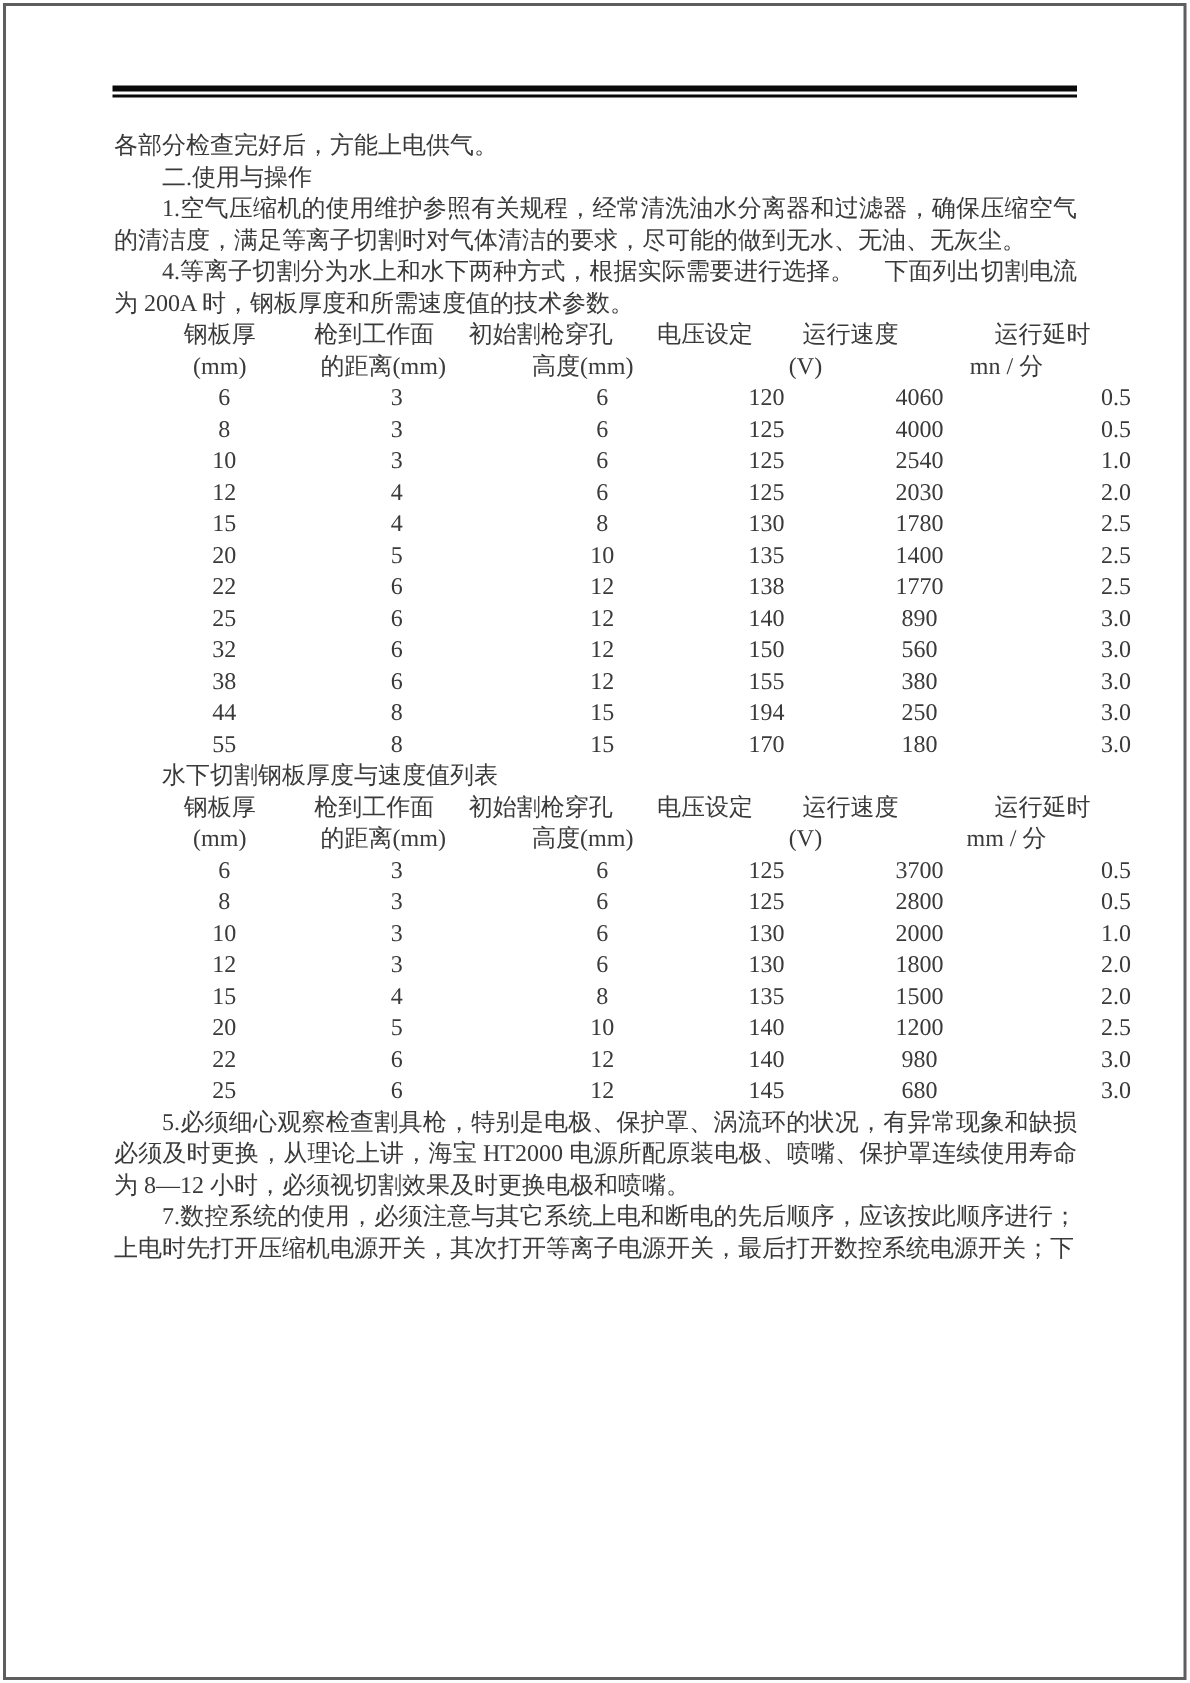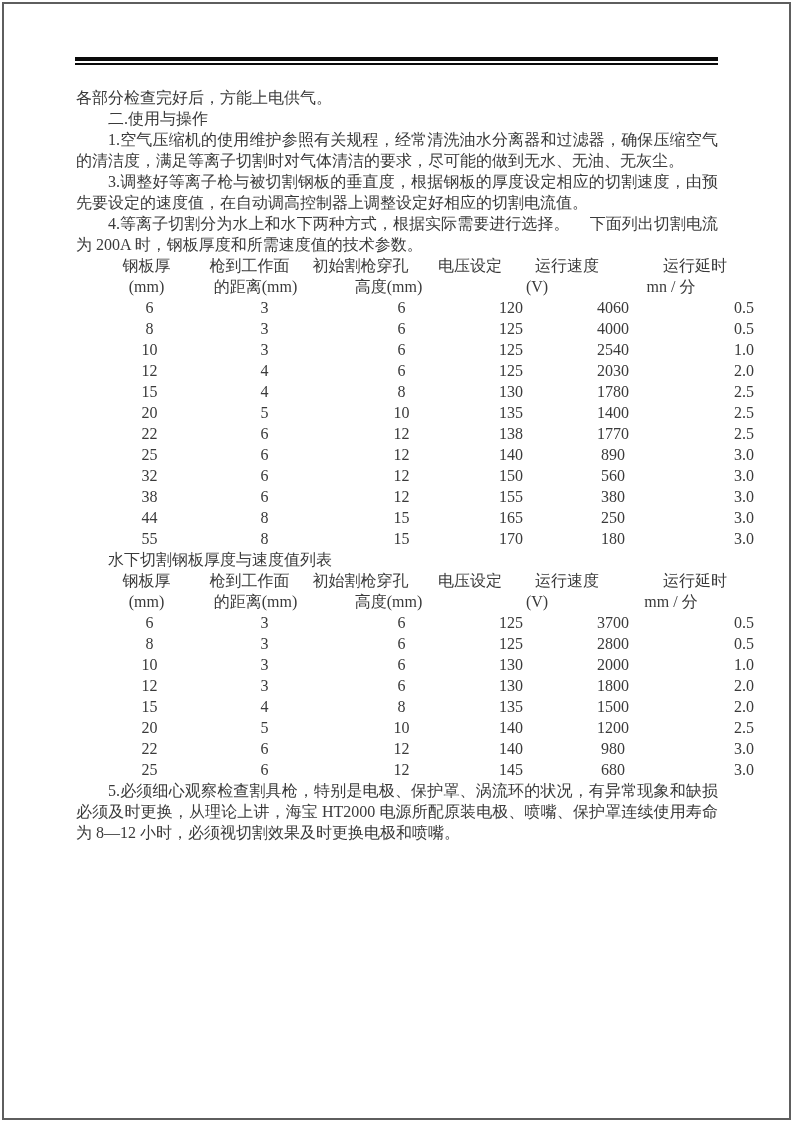--- a/index.html
+++ b/index.html
@@ -58,21 +58,20 @@
 
 <div class="page">
   <div class="frame"></div>
   <div class="header-rule"></div>
 
   <div class="content">
     <p class="noindent">各部分检查完好后，方能上电供气。</p>
     <p class="line-indent">二.使用与操作</p>
 
     <p class="para">1.空气压缩机的使用维护参照有关规程，经常清洗油水分离器和过滤器，确保压缩空气的清洁度，满足等离子切割时对气体清洁的要求，尽可能的做到无水、无油、无灰尘。</p>
-    <p class="para">3.调整好等离子枪与被切割钢板的垂直度，根据钢板的厚度设定相应的切割速度，由预先要设定的速度值，在自动调高控制器上调整设定好相应的切割电流值。</p>
     <p class="para">4.等离子切割分为水上和水下两种方式，根据实际需要进行选择。　 下面列出切割电流为 200A 时，钢板厚度和所需速度值的技术参数。</p>
 
     <div>
       <div class="tbl">
           <div class="trow">
             <div class="tcell c0" style="padding-left: 27px;">钢板厚</div>
             <div class="tcell c1" style="padding-left: 12px;">枪到工作面</div>
             <div class="tcell c2" style="padding-left: 10px;">初始割枪穿孔</div>
             <div class="tcell c3" style="padding-left: 16px;">电压设定</div>
             <div class="tcell c4" style="padding-left: 12px;">运行速度</div>
@@ -163,21 +162,21 @@
             <div class="tcell c1" style="padding-left: 24px;">6</div>
             <div class="tcell c2" style="padding-left: 36px;">12</div>
             <div class="tcell c3" style="padding-left: 16px;">155</div>
             <div class="tcell c4" style="padding-left: 17px;">380</div>
             <div class="tcell c5" style="padding-left: 16px;">3.0</div>
           </div>
           <div class="trow">
             <div class="tcell c0" style="padding-left: 30px;">44</div>
             <div class="tcell c1" style="padding-left: 24px;">8</div>
             <div class="tcell c2" style="padding-left: 36px;">15</div>
-            <div class="tcell c3" style="padding-left: 16px;">165</div>
+            <div class="tcell c3" style="padding-left: 16px;">194</div>
             <div class="tcell c4" style="padding-left: 17px;">250</div>
             <div class="tcell c5" style="padding-left: 16px;">3.0</div>
           </div>
           <div class="trow">
             <div class="tcell c0" style="padding-left: 30px;">55</div>
             <div class="tcell c1" style="padding-left: 24px;">8</div>
             <div class="tcell c2" style="padding-left: 36px;">15</div>
             <div class="tcell c3" style="padding-left: 16px;">170</div>
             <div class="tcell c4" style="padding-left: 17px;">180</div>
             <div class="tcell c5" style="padding-left: 16px;">3.0</div>
@@ -265,14 +264,15 @@
             <div class="tcell c1" style="padding-left: 24px;">6</div>
             <div class="tcell c2" style="padding-left: 36px;">12</div>
             <div class="tcell c3" style="padding-left: 16px;">145</div>
             <div class="tcell c4" style="padding-left: 17px;">680</div>
             <div class="tcell c5" style="padding-left: 16px;">3.0</div>
           </div>
         </div>
     </div>
 
     <p class="para">5.必须细心观察检查割具枪，特别是电极、保护罩、涡流环的状况，有异常现象和缺损必须及时更换，从理论上讲，海宝 HT2000 电源所配原装电极、喷嘴、保护罩连续使用寿命为 8—12 小时，必须视切割效果及时更换电极和喷嘴。</p>
+    <p class="para">7.数控系统的使用，必须注意与其它系统上电和断电的先后顺序，应该按此顺序进行；上电时先打开压缩机电源开关，其次打开等离子电源开关，最后打开数控系统电源开关；下</p>
   </div>
 </div>
 
 </body></html>

